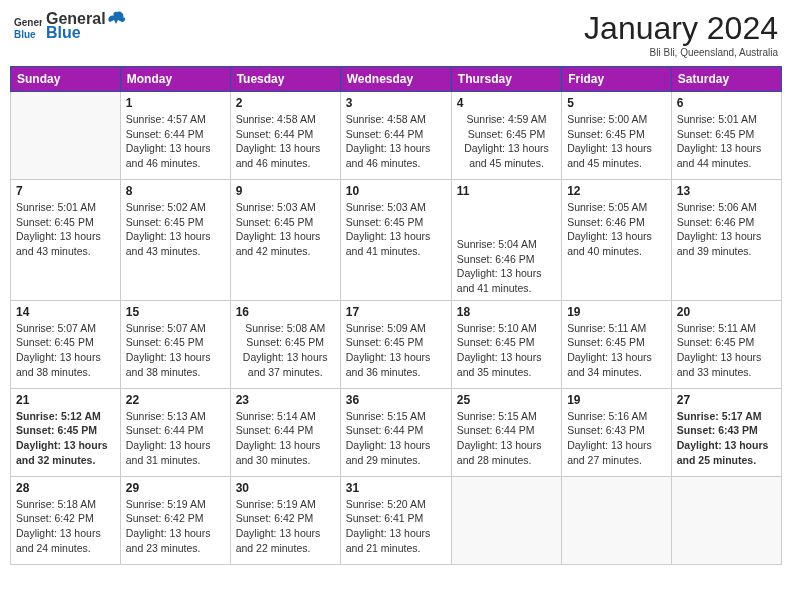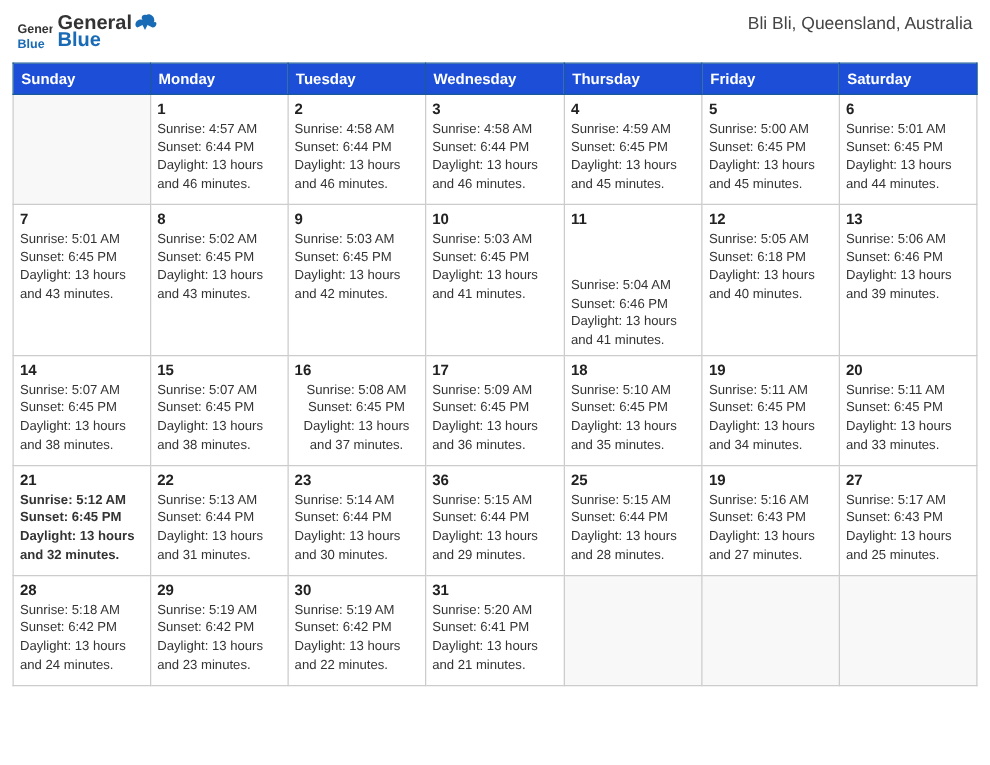--- a/index.html
+++ b/index.html
@@ -28,30 +28,30 @@
     }
     .title-block {
       text-align: right;
     }
     .month-year {
       font-size: 32px;
       font-weight: normal;
       color: #222;
     }
     .location {
-      font-size: 14px;
+      font-size: 10px;
       color: #444;
     }
     .calendar-table {
       width: 100%;
       border-collapse: collapse;
       font-size: 11px;
     }
     .calendar-table th {
-      background-color: #1d4ed8;
+      background-color: #a21caf;
       color: #fff;
       text-align: left;
       padding: 5px 6px;
       font-size: 12px;
       font-weight: bold;
       border: 1px solid #1a5a9a;
     }
     .calendar-table td {
       border: 1px solid #ccc;
       vertical-align: top;
@@ -90,20 +90,21 @@
       <div style="display:flex;align-items:center;gap:2px;">
         <span style="font-size:16px;font-weight:bold;color:#333;">General</span>
         <svg width="18" height="18" viewBox="0 0 18 18">
           <path d="M9 2 C12 0, 17 4, 15 8 C18 6, 18 12, 14 12 L10 10 L8 14 L6 10 L2 12 C-2 10, 2 4, 6 6 C4 3, 7 1, 9 2Z" fill="#1a6bb5"></path>
         </svg>
       </div>
       <div style="font-size:16px;font-weight:bold;color:#1a6bb5;margin-top:-4px;">Blue</div>
     </div>
   </div>
   <div class="title-block">
+    <div class="month-year">January 2024</div>
     <div class="location">Bli Bli, Queensland, Australia</div>
   </div>
 </div>
 
 <table class="calendar-table">
   <thead>
     <tr>
     <th>Sunday</th>
         <th>Monday</th>
         <th>Tuesday</th>
@@ -132,21 +133,21 @@
         </td>
         <td>
           <span class="day-number">3</span>
           <div class="day-info" style="white-space: pre-line;">Sunrise: 4:58 AM
 Sunset: 6:44 PM
 Daylight: 13 hours
 and 46 minutes.</div>
         </td>
         <td>
           <span class="day-number">4</span>
-          <div class="day-info" style="white-space: pre-line;">Sunrise: 4:59 AM
+          <div class="day-info" style="white-space: pre-line; text-align: center;">Sunrise: 4:59 AM
 Sunset: 6:45 PM
 Daylight: 13 hours
 and 45 minutes.</div>
         </td>
         <td>
           <span class="day-number">5</span>
           <div class="day-info" style="white-space: pre-line;">Sunrise: 5:00 AM
 Sunset: 6:45 PM
 Daylight: 13 hours
 and 45 minutes.</div>
@@ -191,21 +192,21 @@
         <td>
           <span class="day-number">11</span>
           <div class="day-info" style="white-space: pre-line; margin-top: 39px;">Sunrise: 5:04 AM
 Sunset: 6:46 PM
 Daylight: 13 hours
 and 41 minutes.</div>
         </td>
         <td>
           <span class="day-number">12</span>
           <div class="day-info" style="white-space: pre-line;">Sunrise: 5:05 AM
-Sunset: 6:18 PM
+Sunset: 6:46 PM
 Daylight: 13 hours
 and 40 minutes.</div>
         </td>
         <td>
           <span class="day-number">13</span>
           <div class="day-info" style="white-space: pre-line;">Sunrise: 5:06 AM
 Sunset: 6:46 PM
 Daylight: 13 hours
 and 39 minutes.</div>
         </td>
@@ -299,21 +300,21 @@
         </td>
         <td>
           <span class="day-number">19</span>
           <div class="day-info" style="white-space: pre-line;">Sunrise: 5:16 AM
 Sunset: 6:43 PM
 Daylight: 13 hours
 and 27 minutes.</div>
         </td>
         <td>
           <span class="day-number">27</span>
-          <div class="day-info" style="white-space: pre-line;">Sunrise: 5:17 AM
+          <div class="day-info" style="white-space: pre-line; font-weight: bold;">Sunrise: 5:17 AM
 Sunset: 6:43 PM
 Daylight: 13 hours
 and 25 minutes.</div>
         </td>
       </tr>
       <tr>
         <td>
           <span class="day-number">28</span>
           <div class="day-info" style="white-space: pre-line;">Sunrise: 5:18 AM
 Sunset: 6:42 PM

